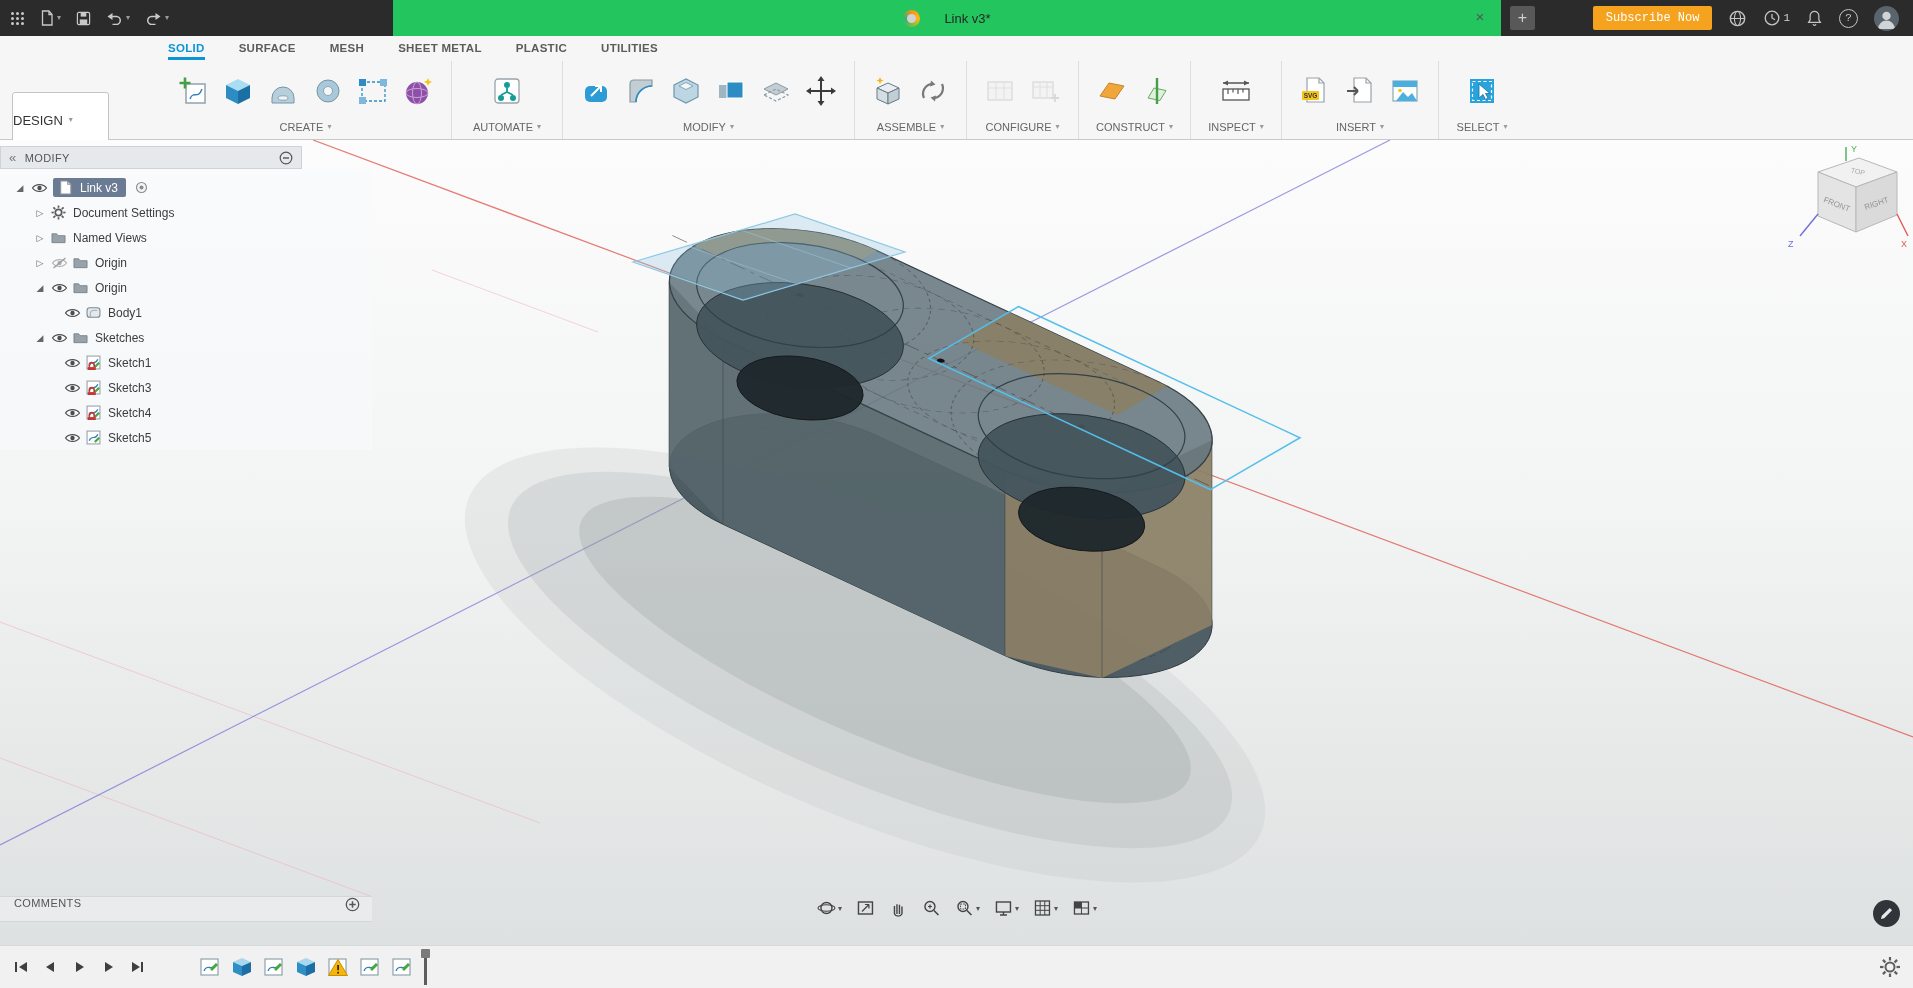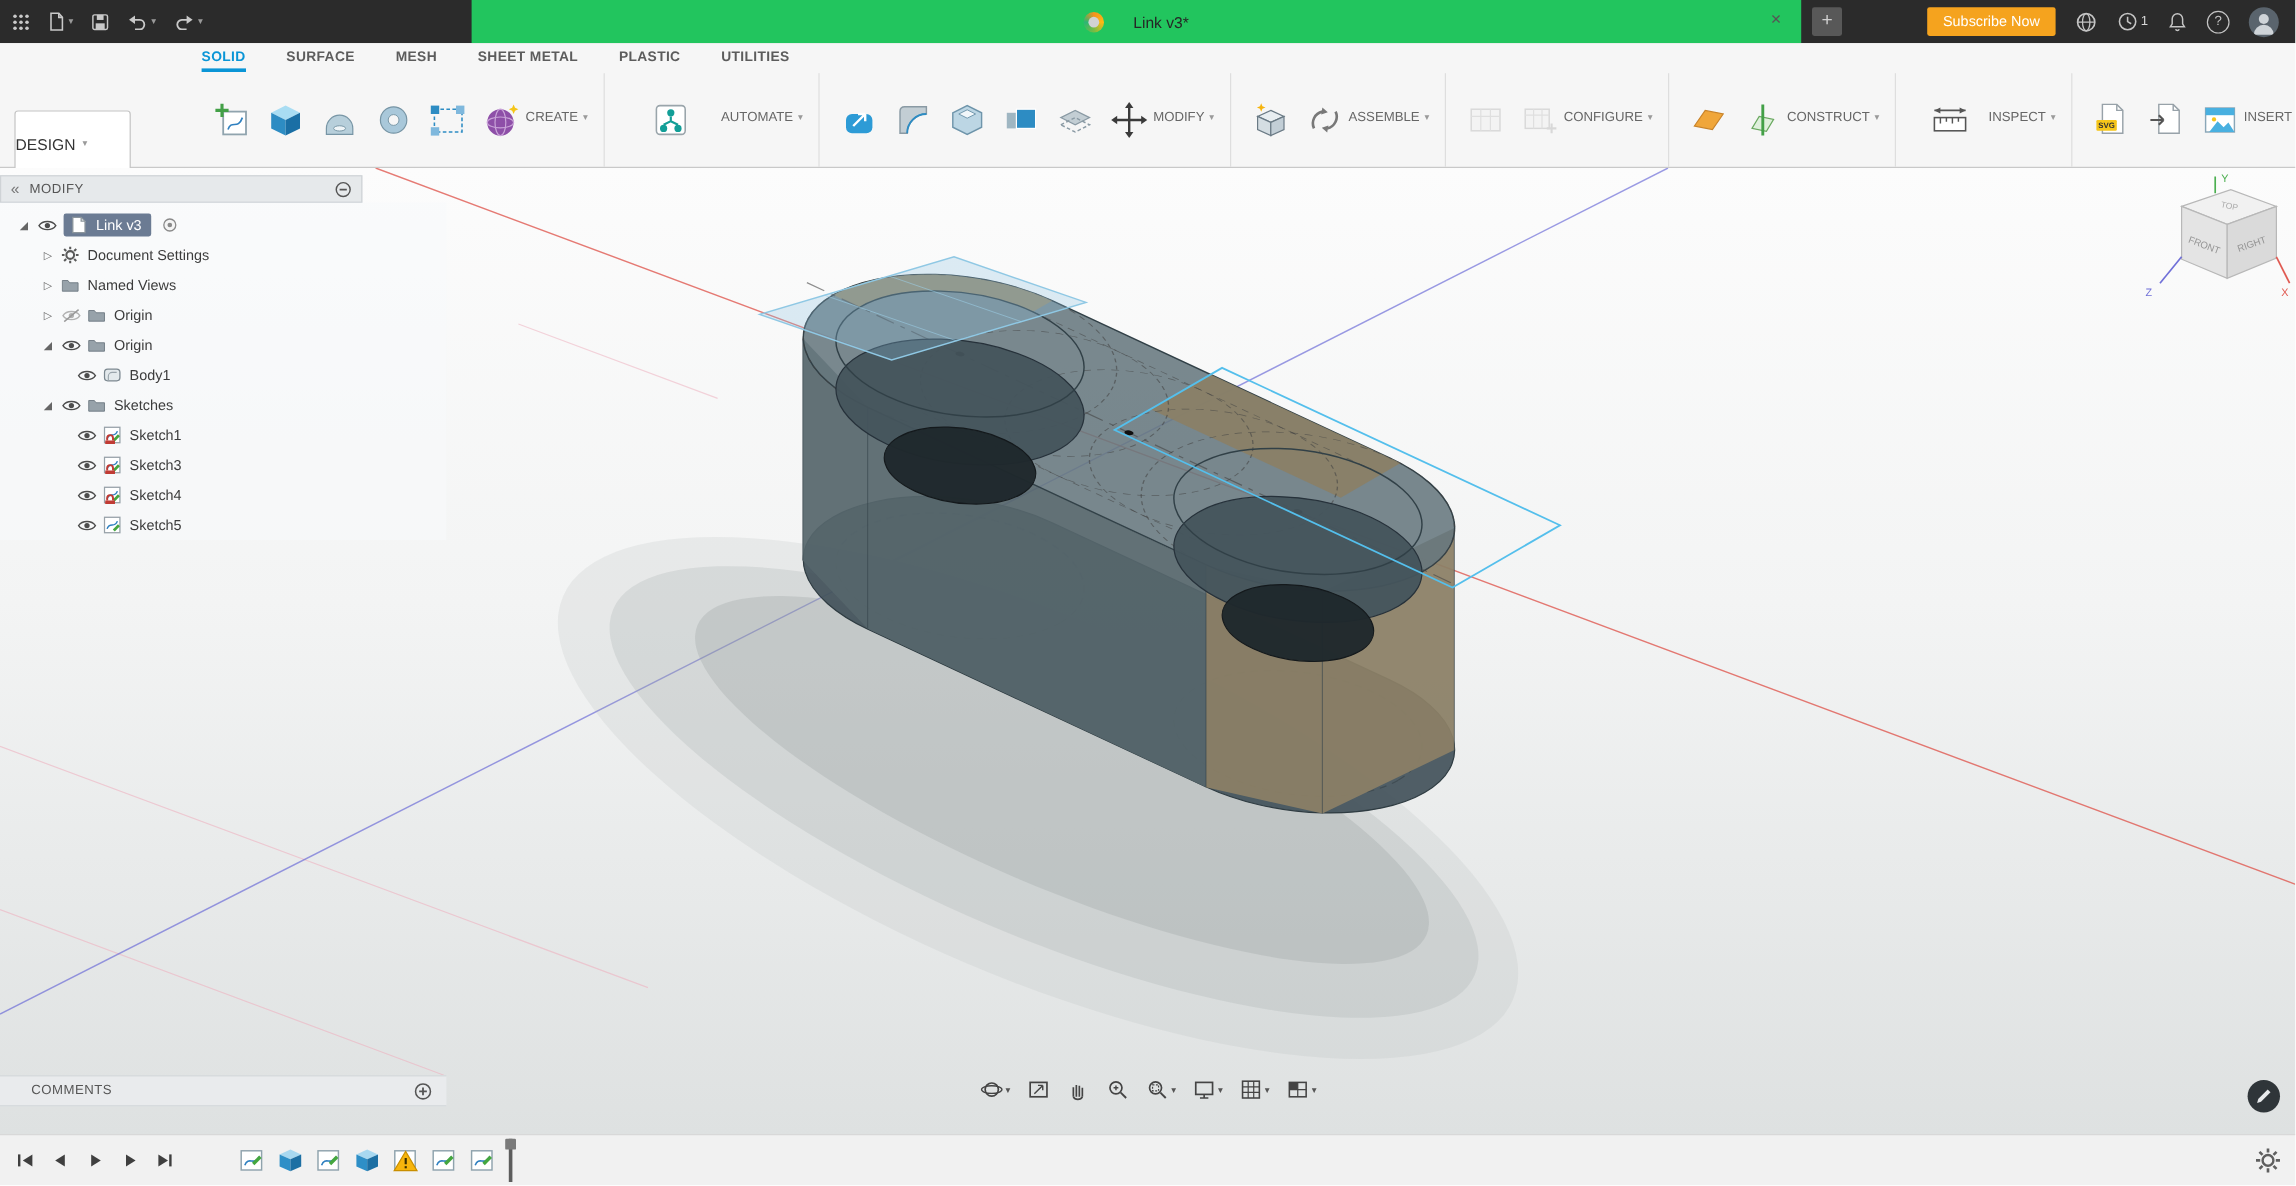--- a/index.html
+++ b/index.html
@@ -9,36 +9,36 @@
   
   .titlebar{position:absolute;left:0;top:0;width:1913px;height:36px;background:#2b2b2b;}
   .tb-left{position:absolute;left:0;top:0;height:36px;display:flex;align-items:center;gap:15px;padding-left:10px;}
   .tb-btn{display:flex;align-items:center;gap:3px;cursor:pointer;}
   .caret{font-size:8px;color:#9a9a9a;line-height:1;}
   .doc-tab{position:absolute;left:393px;top:0;width:1108px;height:36px;background:#22c55e;display:flex;align-items:center;justify-content:center;gap:24px;font-size:13px;color:#262626;}
   .tab-close{position:absolute;right:12px;top:8px;font-size:15px;color:#555;cursor:pointer;width:18px;text-align:center;}
   .new-tab{position:absolute;left:1510px;top:6px;width:25px;height:24px;background:#585858;color:#cfcfcf;border-radius:2px;display:flex;align-items:center;justify-content:center;font-size:16px;cursor:pointer;}
   .fusion-logo{width:17px;height:17px;border-radius:50%;background:conic-gradient(#f6921e,#fdb913,#76bc43,#2bb673,#f6921e);position:relative;}
   .fusion-logo::after{content:"";position:absolute;left:4px;top:4px;width:9px;height:9px;border-radius:50%;background:#d2d2d2;}
-  .tb-right{position:absolute;right:0;top:0;height:36px;display:flex;align-items:center;gap:16px;padding-right:14px;}
+  .tb-right{position:absolute;right:0;top:0;height:36px;display:flex;align-items:center;gap:16px;padding-right:14px;font-family:Liberation Mono, monospace;}
   .subscribe{background:#f5a31e;color:#fff;font-size:12px;padding:5px 13px;border-radius:2px;cursor:pointer;}
   .help-circle{width:19px;height:19px;border:1.5px solid #c4c4c4;border-radius:50%;color:#c4c4c4;font-size:11px;display:flex;align-items:center;justify-content:center;cursor:pointer;}
   .avatar{width:25px;height:25px;border-radius:50%;background:#5a646d;display:flex;align-items:center;justify-content:center;cursor:pointer;overflow:hidden;}
   .job-badge{color:#d6d6d6;font-size:11px;margin-left:2px;}
   .tb-iconbtn{display:flex;align-items:center;cursor:pointer;}
 
   
   .ribbon{position:absolute;left:0;top:36px;width:1913px;height:104px;background:#f6f6f6;border-bottom:1px solid #c9c9c9;}
   .design-btn{position:absolute;left:12px;top:13px;width:97px;height:56px;background:#fff;border:1px solid #c4c4c4;border-radius:3px;display:flex;align-items:center;gap:6px;font-size:13px;color:#333;cursor:pointer;margin-top:43px;}
   .ribbon-right{position:absolute;left:160px;top:0;right:0;height:104px;}
   .wtabs{display:flex;align-items:flex-end;gap:34px;height:24px;padding-left:8px;}
   .wtab{font-size:11.5px;font-weight:700;color:#5c5c5c;letter-spacing:.3px;padding-bottom:3px;border-bottom:3px solid transparent;cursor:pointer;}
   .wtab.active{color:#0a95d6;border-bottom-color:#0a95d6;margin-top:16px;}
   .groups-row{display:flex;height:78px;margin-top:1px;}
-  .rgroup{display:flex;flex-direction:row;padding:0 13px;border-right:1px solid #dedede;}
+  .rgroup{display:flex;flex-direction:column;padding:0 13px;border-right:1px solid #dedede;}
   .rgroup:last-child{border-right:none;}
   .ricons{flex:1;display:flex;align-items:center;gap:5px;}
   .ribtn{width:40px;height:46px;border:none;background:transparent;padding:0;display:flex;align-items:center;justify-content:center;cursor:pointer;border-radius:2px;}
   .ribtn svg{width:32px;height:32px;}
   .rlabel{display:flex;justify-content:center;align-items:center;gap:4px;font-size:11px;color:#666;padding:1px 0 6px;cursor:pointer;white-space:nowrap;}
   .rgroup.disabled .ribtn svg{opacity:.45;}
 
   
   .canvas{position:absolute;left:0;top:140px;width:1913px;height:805px;background:linear-gradient(180deg,#fcfcfc 0%,#f3f4f4 45%,#dee1e1 100%);overflow:hidden;}
   .canvas-svg{position:absolute;left:0;top:0;}
@@ -55,21 +55,21 @@
   .brow.lvl2{padding-left:64px;}
   .exp{width:12px;font-size:9px;color:#666;text-align:center;}
   .eye{width:17px;height:12px;}
   .ric{width:15px;height:15px;}
   .blabel{padding-left:2px;}
   .sel{display:flex;align-items:center;gap:5px;background:#6b7b93;border-radius:2px;padding:2px 8px 2px 5px;color:#fff;}
   .sel .blabel{color:#fff;}
   .radio{width:13px;height:13px;margin-left:4px;}
 
   
-  .comments{position:absolute;left:0;bottom:23px;width:372px;height:26px;background:rgba(233,236,238,.92);border-top:1px solid #d3d7da;border-bottom:1px solid #d3d7da;display:flex;align-items:center;padding:0 12px 0 26px;font-size:11px;letter-spacing:.4px;color:#555;}
+  .comments{position:absolute;left:0;bottom:23px;width:372px;height:26px;background:rgba(233,236,238,.92);border-top:1px solid #d3d7da;border-bottom:1px solid #d3d7da;display:flex;padding:0 12px 0 14px;font-size:11px;letter-spacing:.4px;color:#555;}
   .comments-label{flex:1;}
 
   
   .navbar{position:absolute;left:50%;transform:translateX(-50%);bottom:23px;height:28px;display:flex;align-items:center;gap:9px;}
   .nav-item{display:flex;align-items:center;gap:2px;cursor:pointer;padding:2px;}
   .nav-item svg{width:20px;height:20px;}
   .nav-caret{font-size:8px;color:#555;}
 
   .fab{position:absolute;right:13px;bottom:18px;width:27px;height:27px;border-radius:50%;background:#2f3539;display:flex;align-items:center;justify-content:center;cursor:pointer;}
 

